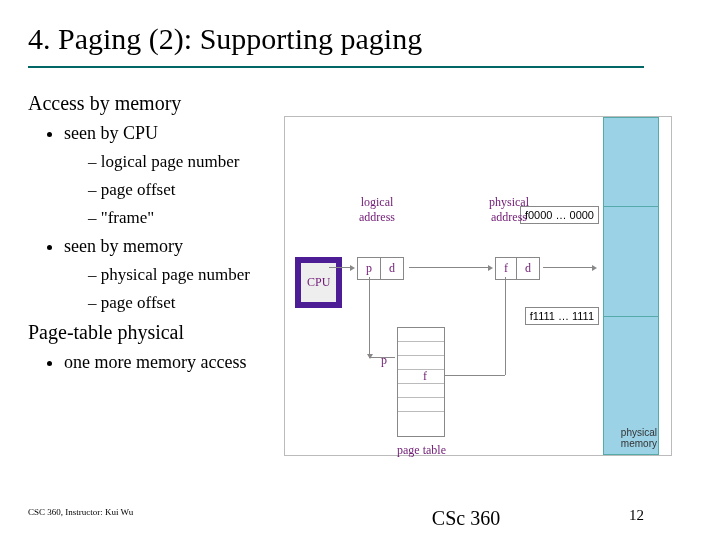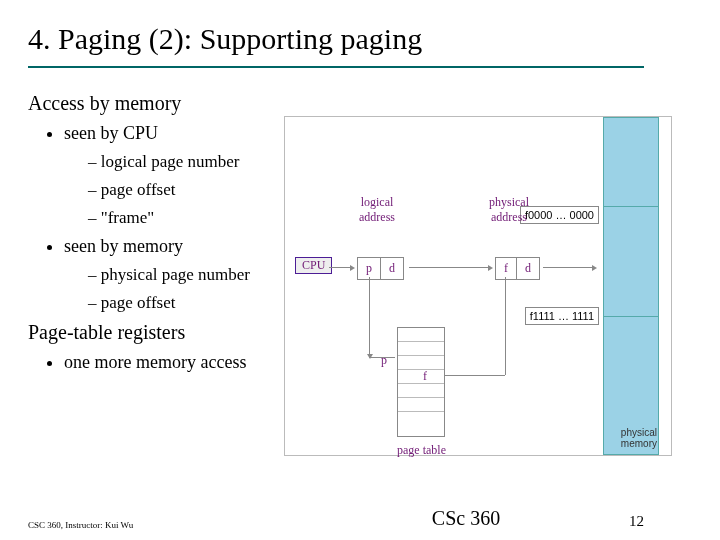--- a/index.html
+++ b/index.html
@@ -9,28 +9,28 @@
   .title-rule { border: none; border-top: 2px solid #006666; margin: 2px 0 18px 0; }
   .content { display: flex; }
   .text-col { width: 310px; }
   .h-sec { font-size: 20px; font-family: "Times New Roman", serif; margin: 6px 0 6px 0; }
   ul.b1 { list-style: disc; padding-left: 36px; }
   ul.b1 > li { font-size: 18px; font-family: "Times New Roman", serif; margin: 8px 0; }
   ul.b2 { list-style: none; padding-left: 24px; }
   ul.b2 > li { font-size: 17px; font-family: "Times New Roman", serif; margin: 8px 0; }
   ul.b2 > li::before { content: "– "; }
   .diagram { position: absolute; right: 0; top: 116px; width: 388px; height: 340px; border: 1px solid #bbb; background: #fff; }
-  .footer { position: absolute; bottom: 10px; left: 28px; right: 28px; display: flex; align-items: flex-end; }
+  .footer { position: absolute; bottom: 10px; left: 28px; right: 28px; display: flex; align-items: flex-start; }
   .foot-left { font-size: 9px; font-family: "Times New Roman", serif; flex: 0 0 300px; }
   .foot-center { font-size: 20px; font-weight: normal; font-family: "Times New Roman", serif; text-align: center; flex: 1; }
   .foot-right { font-size: 15px; font-family: Liberation Serif, serif; text-align: right; flex: 0 0 40px; }
 
   
   .dg { position: absolute; font-family: "Times New Roman", serif; font-size: 12px; color: #701a75; }
-  .cpu-box { border: 1px solid #4c1d95; background: #eee; padding: 0 6px; }
+  .cpu-box { border: 6px solid #4c1d95; background: #eee; padding: 12px 6px; }
   .pd-box { display: flex; border: 1px solid #888; }
   .pd-box span { padding: 3px 8px; border-right: 1px solid #888; background: #fff; }
   .pd-box span:last-child { border-right: none; }
   .fd-box { display: flex; border: 1px solid #888; }
   .fd-box span { padding: 3px 8px; border-right: 1px solid #888; background: #fff; }
   .fd-box span:last-child { border-right: none; }
   .pagetable { border: 1px solid #888; width: 48px; height: 110px; background: #fff; }
   .pagetable .row { border-bottom: 1px solid #bbb; height: 14px; }
   .p-arrow { position: absolute; }
   .arrow-h { border-top: 1px solid #888; }
@@ -64,21 +64,21 @@
         </li>
         <li>
           <span>seen by memory</span>
           <ul class="b2">
             <li>physical page number</li>
             <li>page offset</li>
           </ul>
         </li>
       </ul>
 
-      <div class="h-sec">Page-table registers</div>
+      <div class="h-sec">Page-table physical</div>
       <ul class="b1">
         <li>one more memory access</li>
       </ul>
 
     </div>
   </div>
 
   <div class="diagram">
 
     <div class="physmem">

